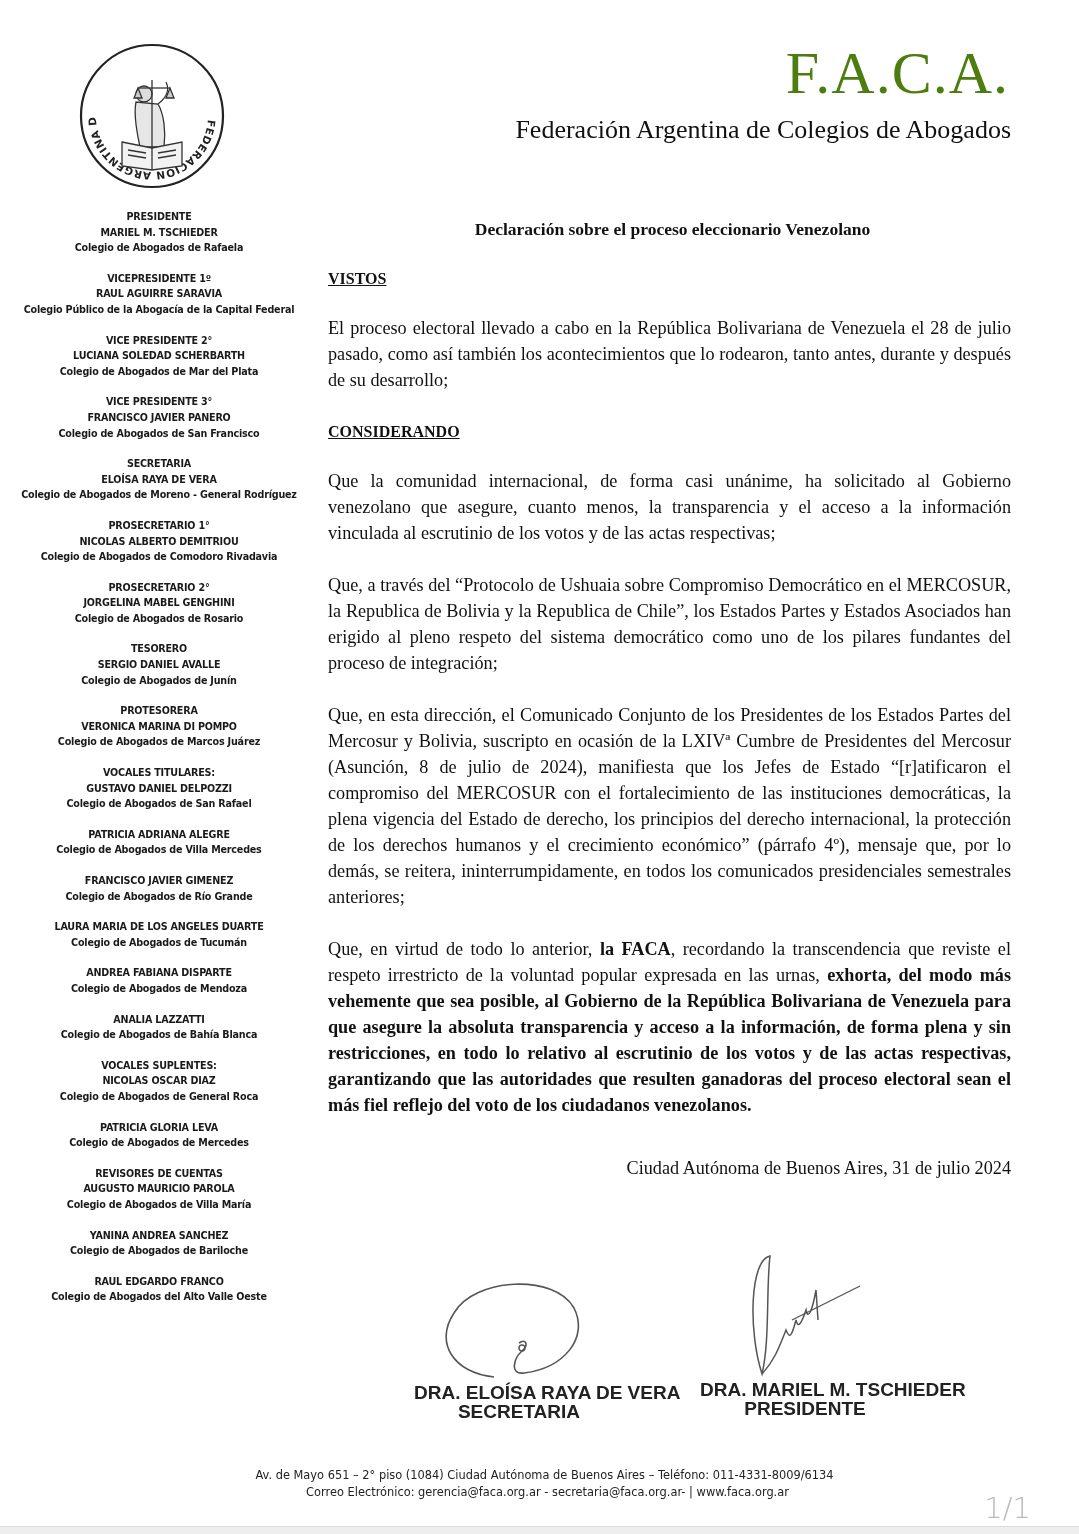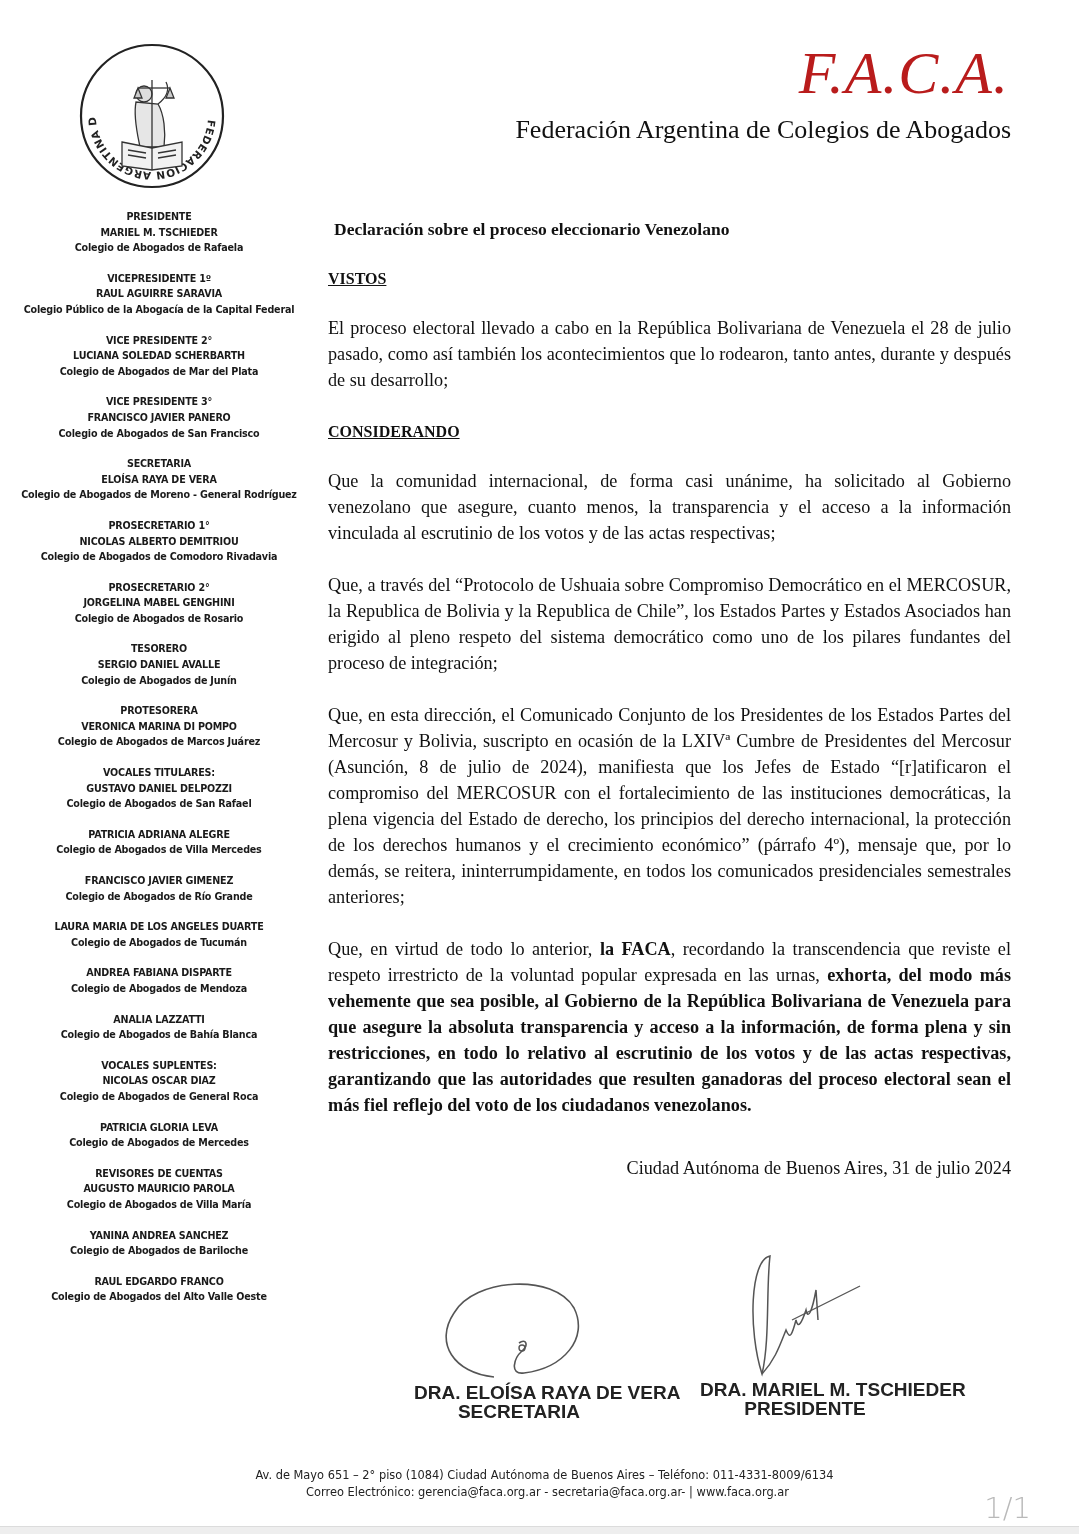--- a/index.html
+++ b/index.html
@@ -2,31 +2,31 @@
 <html><head>
 <meta charset="utf-8">
 <style>
   html, body { margin:0; padding:0; background:#ffffff; }
   body { width:1079px; height:1534px; position:relative; overflow:hidden; color:#111; }
   .page { position:absolute; left:0; top:0; width:1079px; height:1526px; background:#fff; }
   .bottom-strip { position:absolute; left:0; top:1526px; width:1079px; height:8px; background:#eeeeee; border-top:1px solid #dcdcdc; }
 
   
   .logo { position:absolute; left:78px; top:42px; width:148px; height:148px; }
-  .acronym { position:absolute; right:70px; top:38px; font-family:"Liberation Serif", serif; font-size:60px; letter-spacing:1px; line-height:70px; color:#b91c1c;font-style:italic; }
+  .acronym { position:absolute; right:70px; top:38px; font-family:"Liberation Serif", serif; font-size:60px; letter-spacing:1px; line-height:70px; color:#4d7c0f; }
   .fullname { position:absolute; right:68px; top:107px; font-family:"Liberation Serif", serif; font-size:26px; line-height:46px; color:#111; white-space:nowrap; }
 
   
   .sidebar { position:absolute; left:0; top:209px; width:318px; font-family:"DejaVu Sans", sans-serif; font-weight:bold; font-size:9.6px; line-height:15.6px; text-align:center; color:#1a1a1a; letter-spacing:-0.2px; }
   .member-block { margin-bottom:15px; }
   .member-block div { white-space:nowrap; }
 
   
   .main { position:absolute; left:328px; top:216px; width:683px; font-family:"Liberation Serif", serif; font-size:18.2px; line-height:26px; color:#111; }
-  .doc-title { text-align:left; font-weight:bold; font-size:17.5px; margin:0 0 24px 0; padding-left:6px; }
+  .doc-title { text-align:center; font-weight:bold; font-size:17.5px; margin:0 0 24px 0; padding-left:6px; }
   .section-heading { font-weight:bold; text-decoration:underline; font-size:16px; margin:0 0 23px 0; }
   .para { text-align:justify; margin:0 0 26px 0; hyphens:manual; }
   .bold { font-weight:bold; }
   .closing { text-align:right; margin-top:37px; }
 
   
   .signature { position:absolute; }
   .sig-name { font-family:"Liberation Sans", sans-serif; font-weight:bold; font-size:19px; color:#222; text-align:center; line-height:19px; white-space:nowrap; }
   .sig-left { left:414px; top:1273px; width:210px; }
   .sig-right { left:700px; top:1250px; width:210px; }

